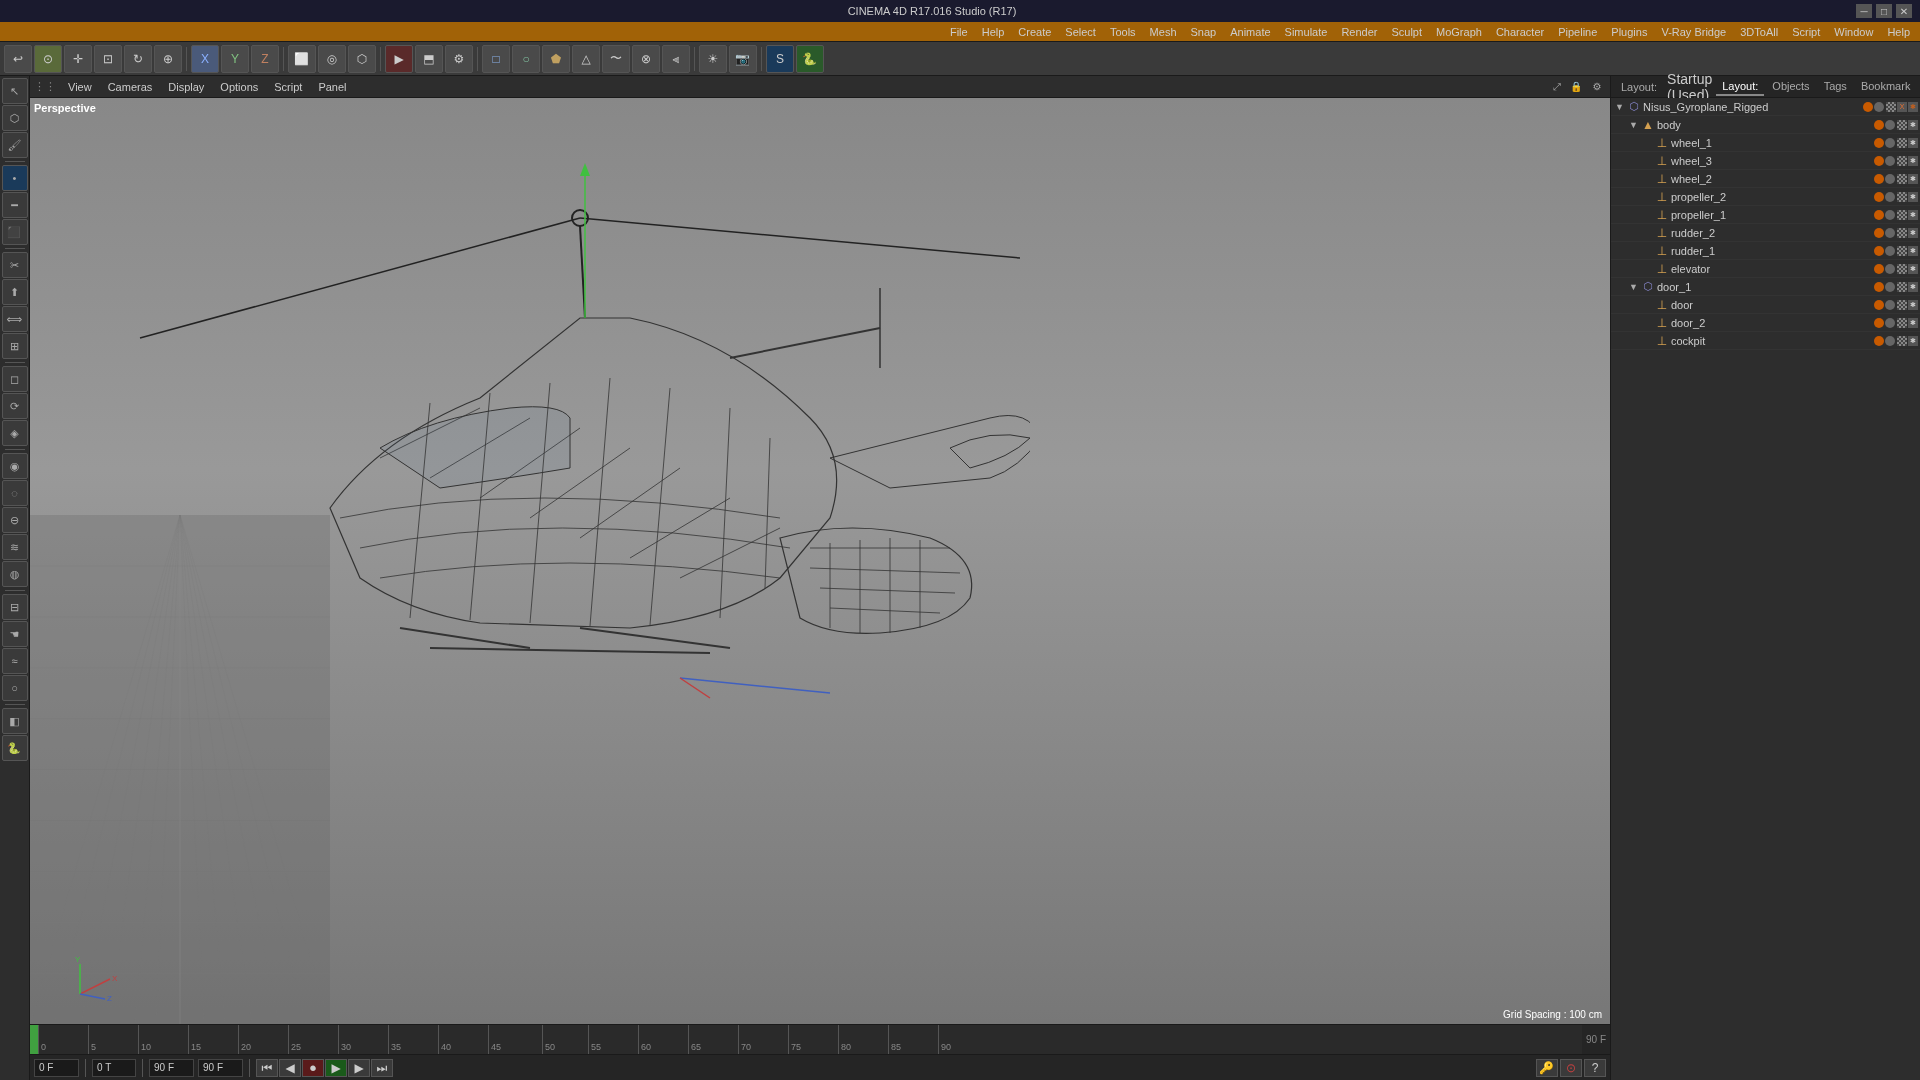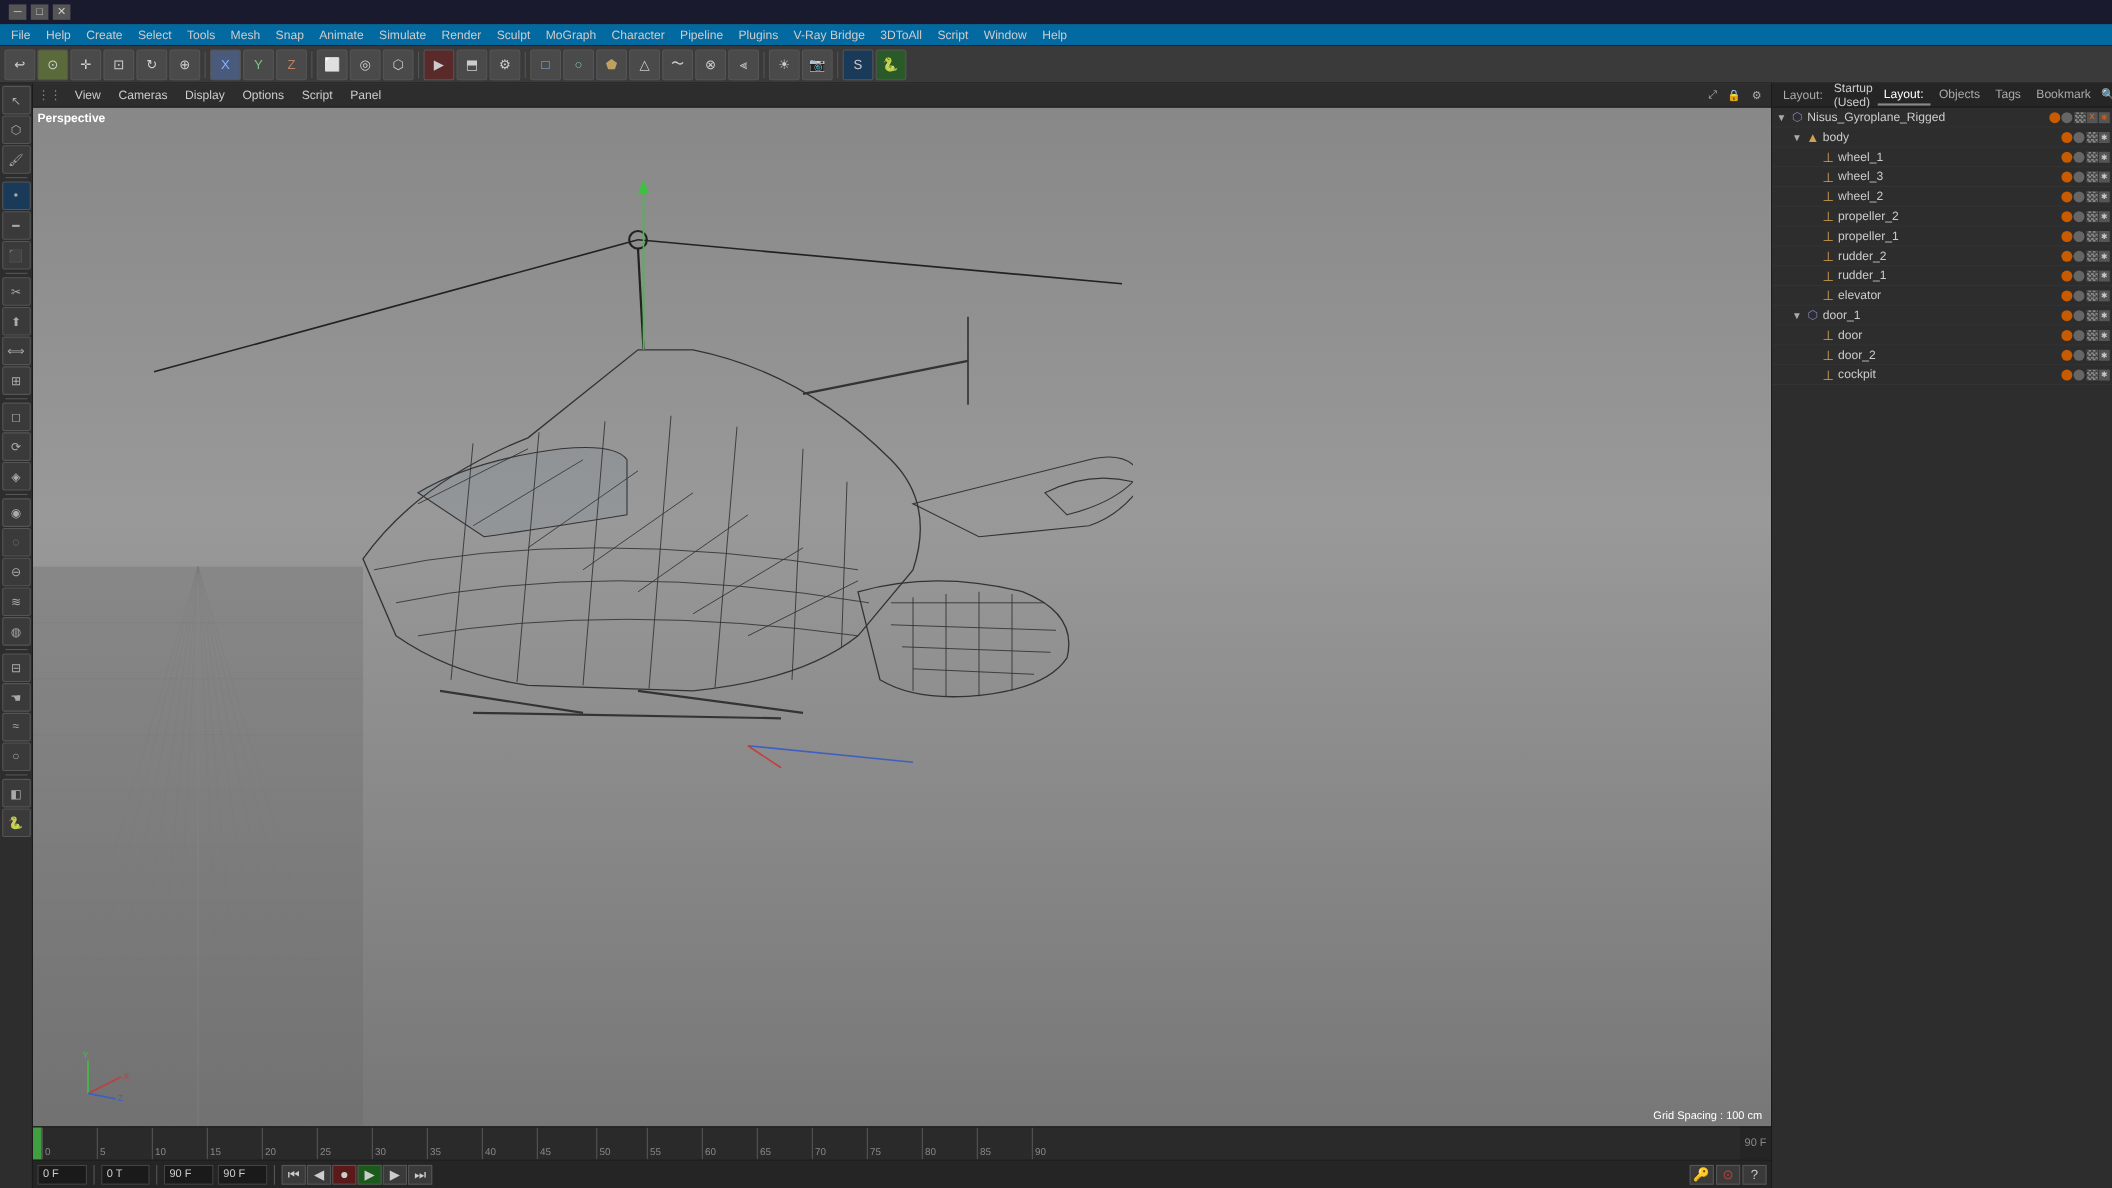--- a/index.html
+++ b/index.html
@@ -30,26 +30,27 @@
     #title-bar .win-btn {
       width: 16px; height: 14px;
       background: #555; border: none;
       color: #ccc; font-size: 10px;
       cursor: pointer; display: flex; align-items: center; justify-content: center;
     }
 
     
     #menu-bar {
       height: 20px;
-      background: #0369a1;
+      background: #a16207;
       display: flex;
       align-items: center;
       padding: 0 4px;
       gap: 2px;
       border-bottom: 1px solid #1a1a1a;
+      justify-content: flex-end;
     }
     .menu-item {
       padding: 2px 6px;
       color: #ccc;
       font-size: 11px;
       cursor: pointer;
     }
 
     
     #main-toolbar {
@@ -313,20 +314,21 @@
 
     
     ::-webkit-scrollbar { width: 6px; }
     ::-webkit-scrollbar-track { background: #1a1a1a; }
     ::-webkit-scrollbar-thumb { background: #555; border-radius: 3px; }
   </style>
 </head>
 <body>
 
 <div id="title-bar">
+  <div class="title-text">CINEMA 4D R17.016 Studio (R17)</div>
   <div class="win-controls">
     <button class="win-btn">─</button>
     <button class="win-btn">□</button>
     <button class="win-btn">✕</button>
   </div>
 </div>
 
 <div id="menu-bar">
   <span class="menu-item">File</span>
   <span class="menu-item">Help</span>
@@ -608,21 +610,21 @@
           <div class="bc-play-btn">🔑</div>
           <div class="bc-play-btn" style="color:#c04040;">⊙</div>
           <div class="bc-play-btn">?</div>
         </div>
       </div>
     </div>
 
     <div id="right-panel">
       <div id="right-panel-tabs">
         <span class="rp-tab">Layout:</span>
-        <span style="color:#ccc;font-size:11px;">Startup (Used)</span>
+        <span style="color:#ccc;font-size:14px;">Startup (Used)</span>
         <div class="rp-icons">
           <span class="rp-tab active">Layout:</span>
           <span class="rp-tab">Objects</span>
           <span class="rp-tab">Tags</span>
           <span class="rp-tab">Bookmark</span>
           <div class="rp-icon">🔍</div>
 
         </div>
       </div>
 

